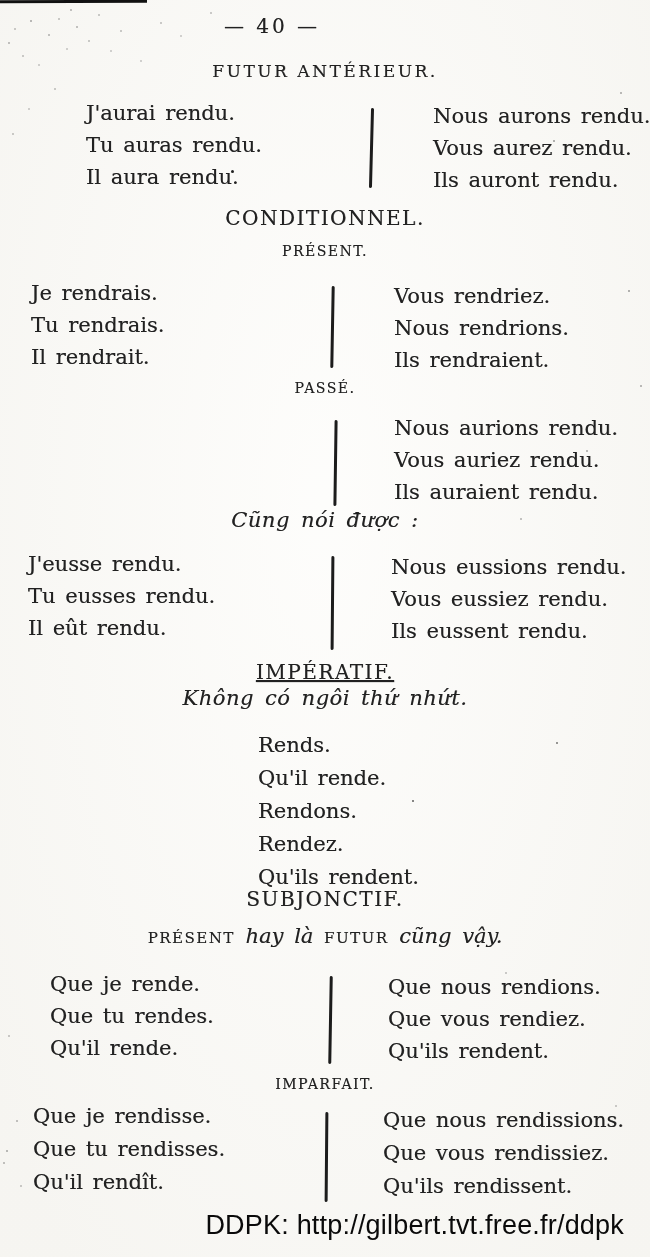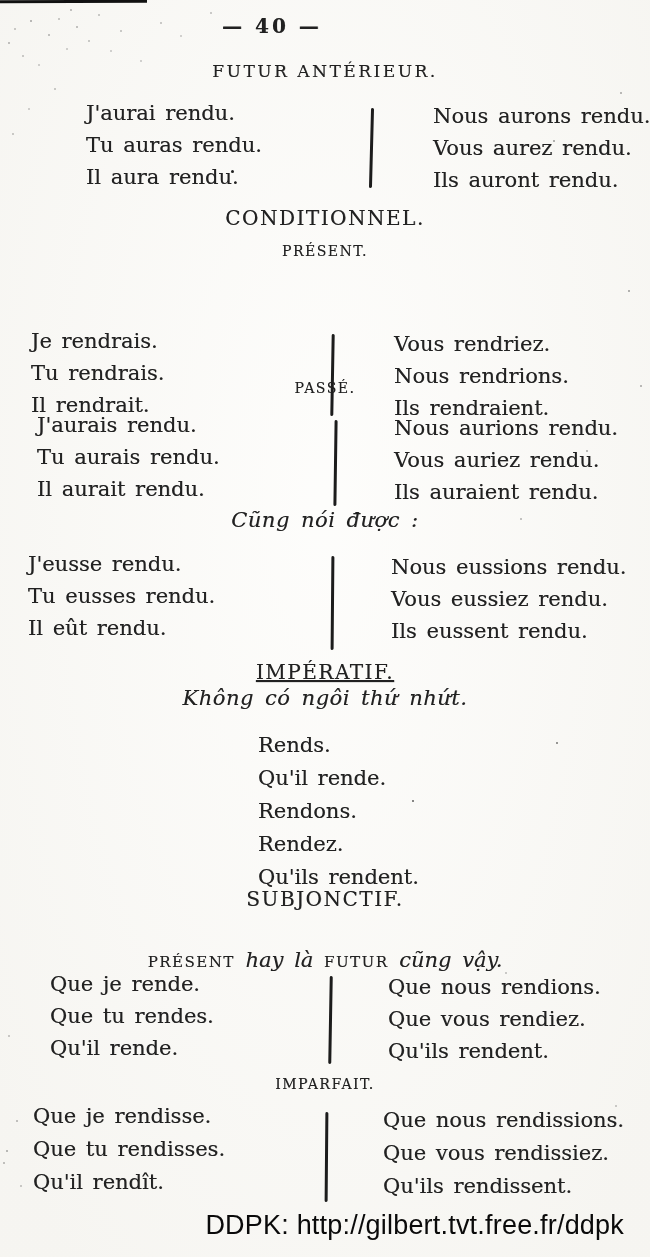--- a/index.html
+++ b/index.html
@@ -9,21 +9,21 @@
     background:
       radial-gradient(ellipse at 50% 40%, rgba(255,255,255,0.6), rgba(0,0,0,0.02) 90%),
       #fbfaf6;
     overflow:hidden;
     font-family:"DejaVu Serif","Liberation Serif",serif;
     color:#212121;
   }
   .abs{position:absolute;}
   .centered{position:absolute;left:0;width:650px;text-align:center;}
   .ink{text-shadow:0.3px 0.3px 0.4px rgba(30,30,30,0.45);}
-  .pageno{font-size:20px;font-weight:bold;letter-spacing:3px;}
+  .pageno{font-size:20px;font-weight:normal;letter-spacing:3px;}
   .h1{font-size:20px;letter-spacing:1.5px;}
   .h1b{font-size:17px;letter-spacing:2.5px;}
   .h2{font-size:14px;letter-spacing:1.5px;}
   .note-it{font-size:21px;font-style:italic;letter-spacing:0.5px;word-spacing:4px;}
   .conj-line{font-size:21px;line-height:32px;word-spacing:3px;white-space:nowrap;}
   .lh33 .conj-line{line-height:33px;}
   .col{position:absolute;top:0;}
   .vbar{position:absolute;width:3px;background:#1c1c1c;border-radius:1.5px;}
   .sub-caps{font-size:15px;letter-spacing:1.5px;}
   .sub-it{font-size:21px;font-style:italic;word-spacing:4px;}
@@ -79,42 +79,37 @@
     <div class="col" style="left:397px;top:3px;">
       <div class="conj-line ink">Nous aurons rendu.</div>
       <div class="conj-line ink">Vous aurez rendu.</div>
       <div class="conj-line ink">Ils auront rendu.</div>
     </div>
   </div>
 
   <div class="centered h1 ink" style="top:206px;">CONDITIONNEL.</div>
   <div class="centered h2 ink" style="top:243px;">PRÉSENT.</div>
 
-  <div class="abs" style="top:277px;left:0;width:650px;height:100px;margin-top:48px;">
+  <div class="abs" style="top:277px;left:0;width:650px;height:100px;">
     <div class="col" style="left:31px;">
       <div class="conj-line ink">Je rendrais.</div>
       <div class="conj-line ink">Tu rendrais.</div>
       <div class="conj-line ink">Il rendrait.</div>
     </div>
     <div class="vbar" style="left:331px;top:9px;height:82px;transform:rotate(1deg);"></div>
     <div class="col" style="left:394px;top:3px;">
       <div class="conj-line ink">Vous rendriez.</div>
       <div class="conj-line ink">Nous rendrions.</div>
       <div class="conj-line ink">Ils rendraient.</div>
     </div>
   </div>
 
   <div class="centered h2 ink" style="top:380px;">PASSÉ.</div>
 
   <div class="abs" style="top:409px;left:0;width:650px;height:100px;">
-    <div class="col" style="left:37px;">
-      <div class="conj-line ink">J'aurais rendu.</div>
-      <div class="conj-line ink">Tu aurais rendu.</div>
-      <div class="conj-line ink">Il aurait rendu.</div>
-    </div>
     <div class="vbar" style="left:334px;top:11px;height:86px;transform:rotate(0.8deg);"></div>
     <div class="col" style="left:394px;top:3px;">
       <div class="conj-line ink">Nous aurions rendu.</div>
       <div class="conj-line ink">Vous auriez rendu.</div>
       <div class="conj-line ink">Ils auraient rendu.</div>
     </div>
   </div>
 
   <div class="centered note-it ink" style="top:508px;">Cũng nói được :</div>
 
@@ -138,21 +133,21 @@
   <div class="abs lh33" style="top:729px;left:258px;">
     <div class="conj-line ink">Rends.</div>
     <div class="conj-line ink">Qu'il rende.</div>
     <div class="conj-line ink">Rendons.</div>
     <div class="conj-line ink">Rendez.</div>
     <div class="conj-line ink">Qu'ils rendent.</div>
   </div>
 
   <div class="centered h1 ink" style="top:887px;">SUBJONCTIF.</div>
 
-  <div class="centered ink" style="top:924px;margin-top:24px;">
+  <div class="centered ink" style="top:924px;">
     <span class="sub-caps">PRÉSENT</span><span class="sub-it"> hay là </span><span class="sub-caps">FUTUR</span><span class="sub-it"> cũng vậy.</span>
   </div>
 
   <div class="abs" style="top:968px;left:0;width:650px;height:100px;">
     <div class="col" style="left:50px;">
       <div class="conj-line ink">Que je rende.</div>
       <div class="conj-line ink">Que tu rendes.</div>
       <div class="conj-line ink">Qu'il rende.</div>
     </div>
     <div class="vbar" style="left:329px;top:8px;height:88px;transform:rotate(1deg);"></div>

